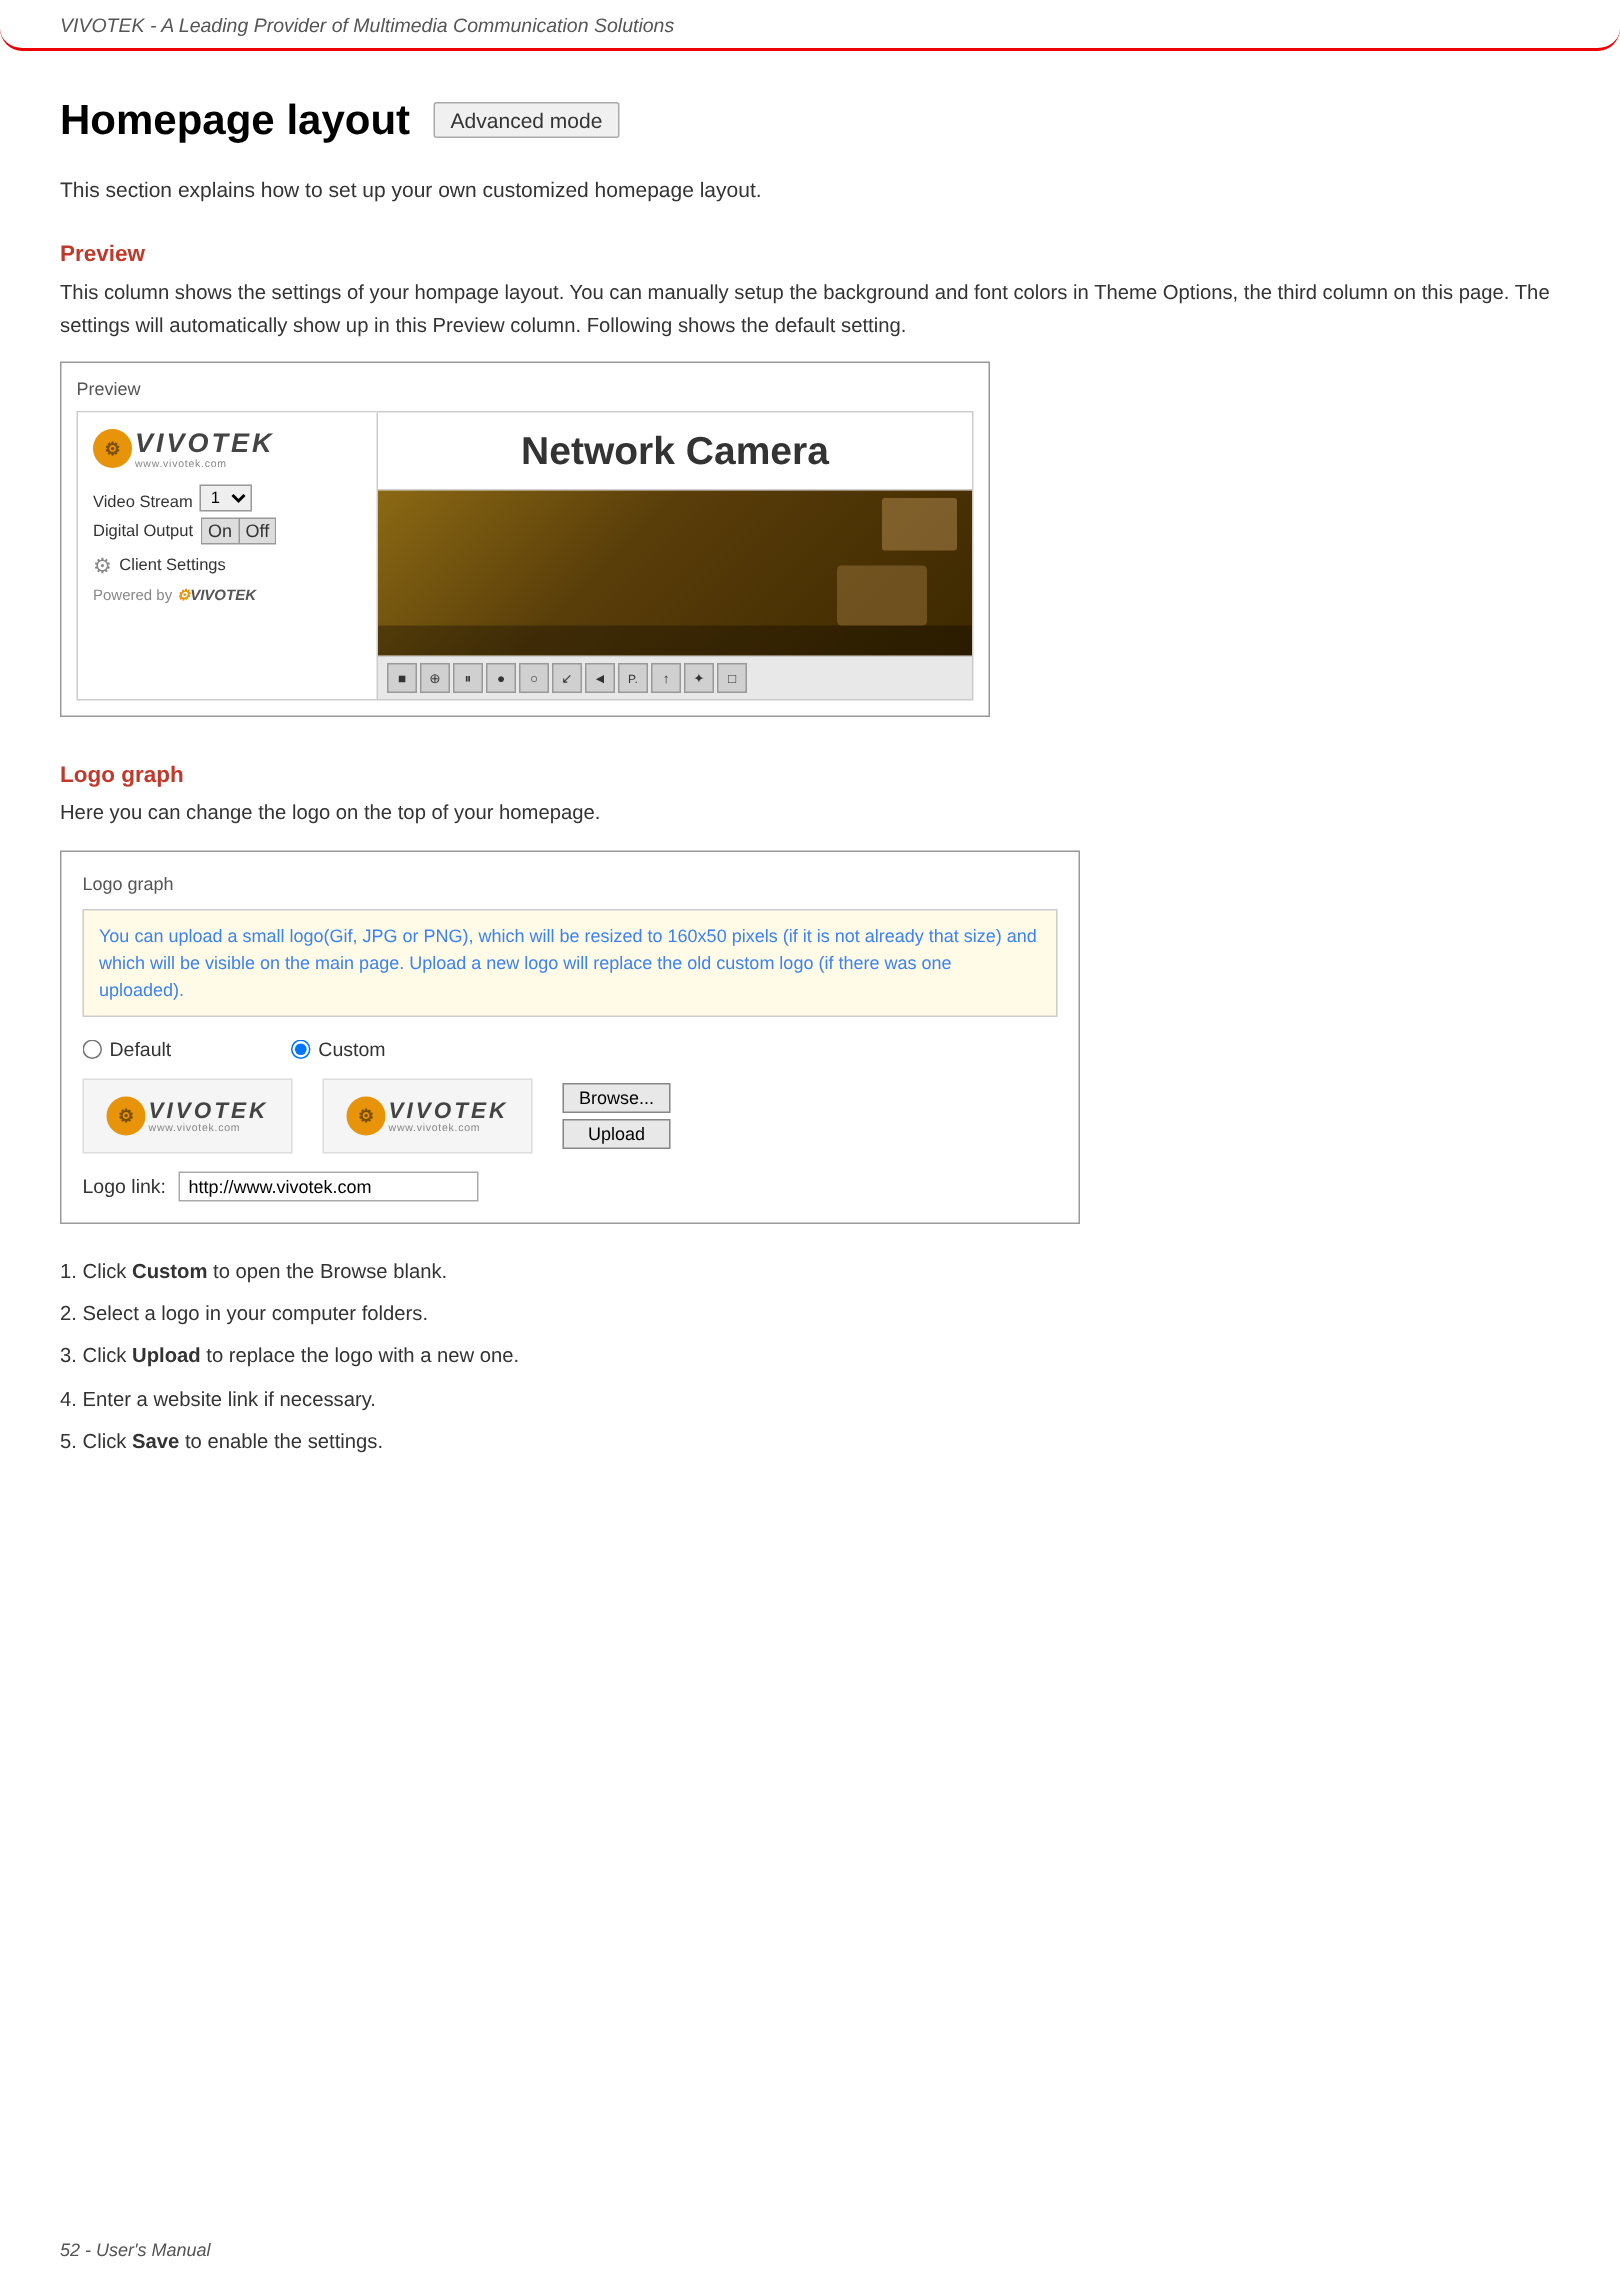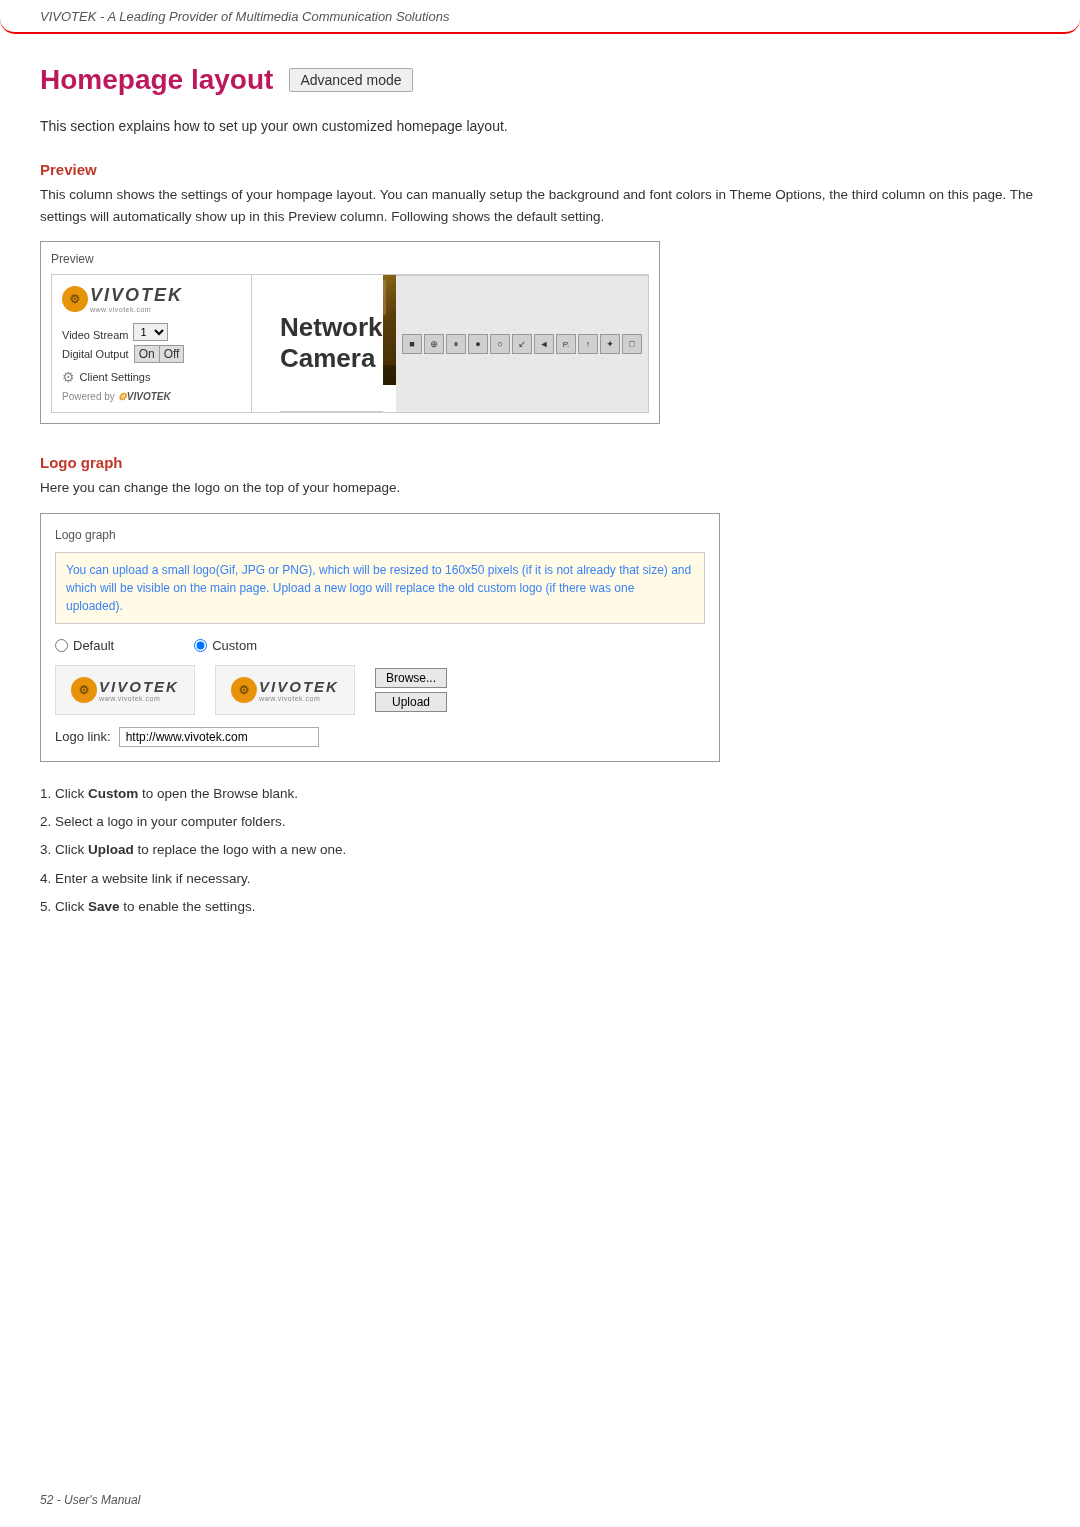--- a/index.html
+++ b/index.html
@@ -32,21 +32,21 @@
     .page-title-row {
       display: flex;
       align-items: center;
       gap: 16px;
       margin-bottom: 20px;
     }
 
     .page-title {
       font-size: 28px;
       font-weight: bold;
-      color: #be185d;
+      color: #000000;
     }
 
     .advanced-mode-btn {
       border: 1px solid #aaa;
       background: #f0f0f0;
       padding: 3px 10px;
       font-size: 14px;
       cursor: pointer;
       border-radius: 2px;
       color: #333;
@@ -157,22 +157,21 @@
       font-size: 10px;
       color: #888;
       display: flex;
       align-items: flex-end;
       gap: 3px;
     }
 
     .preview-right {
       flex: 1;
       display: flex;
-      flex-direction: row;
-      margin-left: 28px;
+      flex-direction: column;
     }
 
     .preview-camera-img {
       width: 100%;
       height: 110px;
       background: linear-gradient(135deg, #8B6914 0%, #5a3e0a 40%, #3d2800 100%);
       position: relative;
       overflow: hidden;
     }
 

